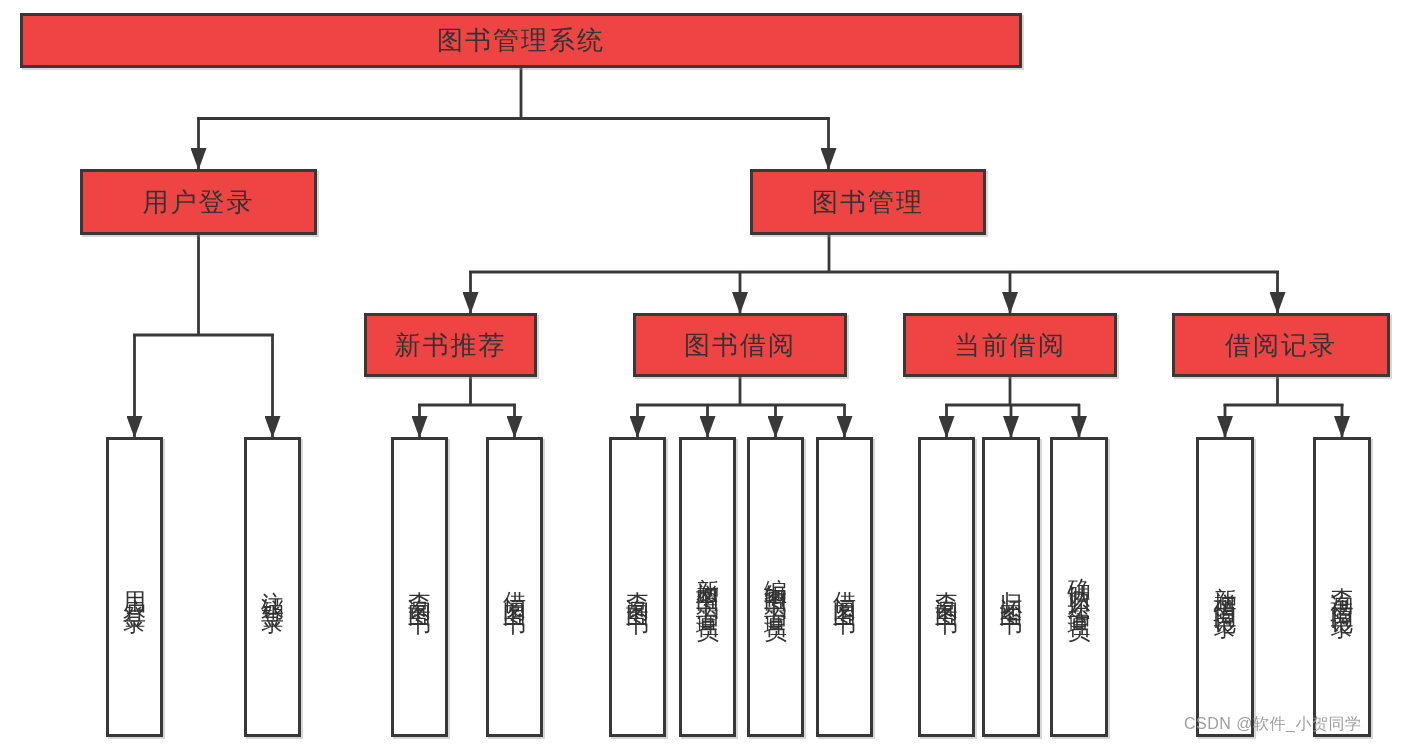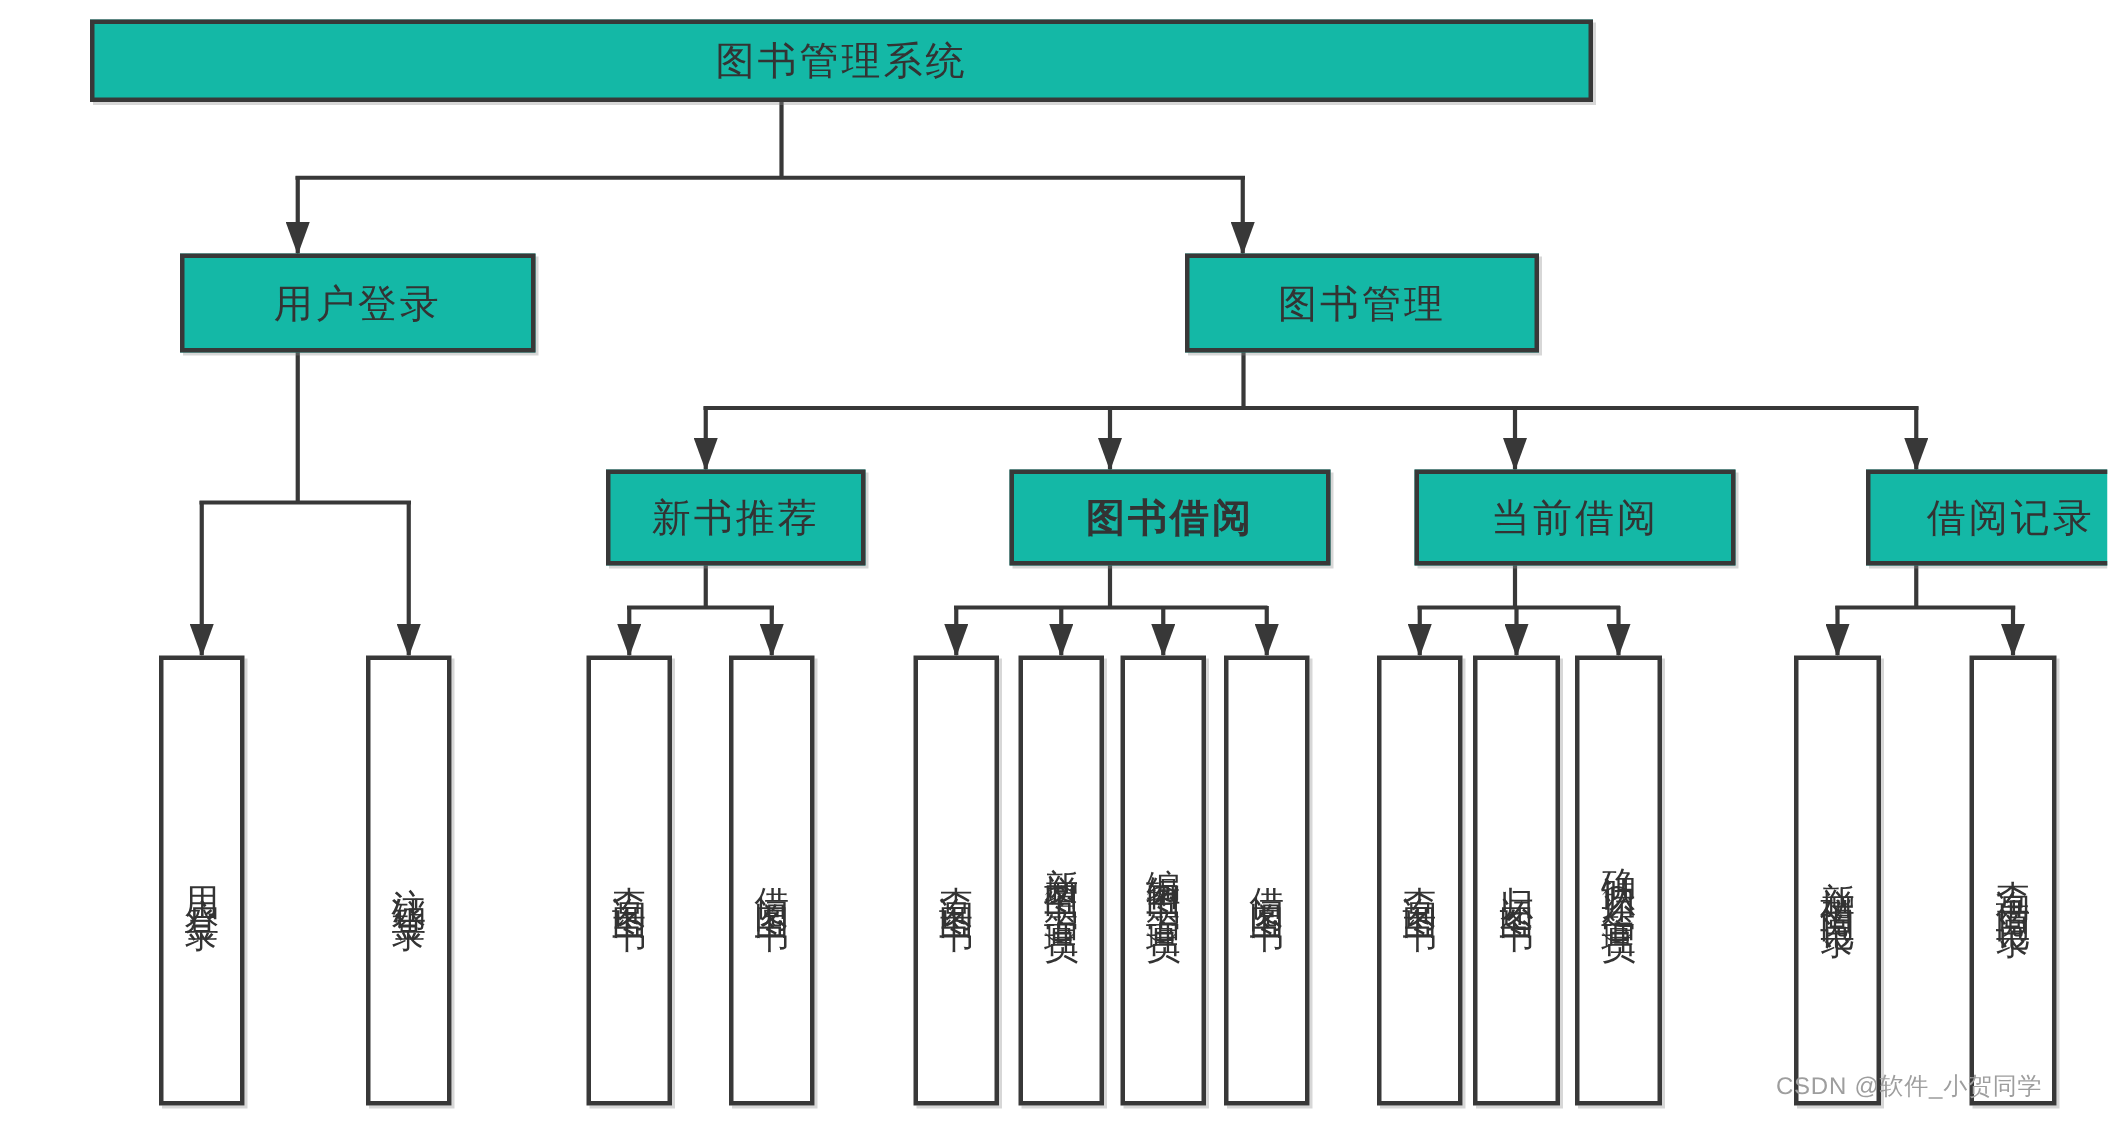--- a/index.html
+++ b/index.html
@@ -1,24 +1,23 @@
 <!DOCTYPE html>
 <html><head>
 <meta charset="utf-8">
 <style>
   html,body{margin:0;padding:0;background:#ffffff;}
   body{font-family:"Liberation Sans","DejaVu Sans",sans-serif;}
   #stage{position:relative;width:1405px;height:747px;background:#ffffff;overflow:hidden;}
   .node{
-    position:absolute;background:#14b8a6;border:3px solid #383838;box-sizing:border-box;
+    position:absolute;background:#ef4444;border:3px solid #383838;box-sizing:border-box;
     display:flex;align-items:center;justify-content:center;
     color:#333333;font-size:26px;letter-spacing:2px;
     box-shadow:2px 2px 0 rgba(140,140,140,0.35);
     z-index:2;
-    margin-left:40px;
   }
   .vnode{
     position:absolute;background:#ffffff;border:3px solid #383838;box-sizing:border-box;
     display:flex;align-items:center;justify-content:center;
     color:#333333;font-size:23px;letter-spacing:7px;line-height:1;
     writing-mode:vertical-rl;text-orientation:mixed;
     box-shadow:2px 2px 0 rgba(140,140,140,0.35);
     z-index:2;
   }
   #connectors{position:absolute;left:0;top:0;z-index:1;}
@@ -81,23 +80,23 @@
       <line x1="1342" y1="404" x2="1342" y2="437" marker-end="url(#arrow)"></line>
     </g>
   </svg>
 
   <div class="node" style="left:20px;top:13px;width:1002px;height:55px;">图书管理系统</div>
 
   <div class="node" style="left:80px;top:169px;width:237px;height:66px;">用户登录</div>
   <div class="node" style="left:750px;top:169px;width:236px;height:66px;">图书管理</div>
 
   <div class="node" style="left:364px;top:313px;width:173px;height:64px;">新书推荐</div>
-  <div class="node" style="left:633px;top:313px;width:214px;height:64px;font-weight:bold;">图书借阅</div>
+  <div class="node" style="left:633px;top:313px;width:214px;height:64px;">图书借阅</div>
   <div class="node" style="left:903px;top:313px;width:214px;height:64px;">当前借阅</div>
-  <div class="node" style="left:1204px;top:313px;width:193px;height:64px;">借阅记录</div>
+  <div class="node" style="left:1172px;top:313px;width:218px;height:64px;">借阅记录</div>
 
   <div class="vnode" style="left:106px;top:437px;width:57px;height:300px;">用户登录</div>
   <div class="vnode" style="left:244px;top:437px;width:57px;height:300px;">注销登录</div>
 
   <div class="vnode" style="left:391px;top:437px;width:57px;height:300px;">查询图书</div>
   <div class="vnode" style="left:486px;top:437px;width:57px;height:300px;">借阅图书</div>
 
   <div class="vnode" style="left:609px;top:437px;width:57px;height:300px;">查询图书</div>
   <div class="vnode" style="left:679px;top:437px;width:57px;height:300px;letter-spacing:6px;">新增图书（管理员）</div>
   <div class="vnode" style="left:747px;top:437px;width:57px;height:300px;letter-spacing:6px;">编辑图书（管理员）</div>

